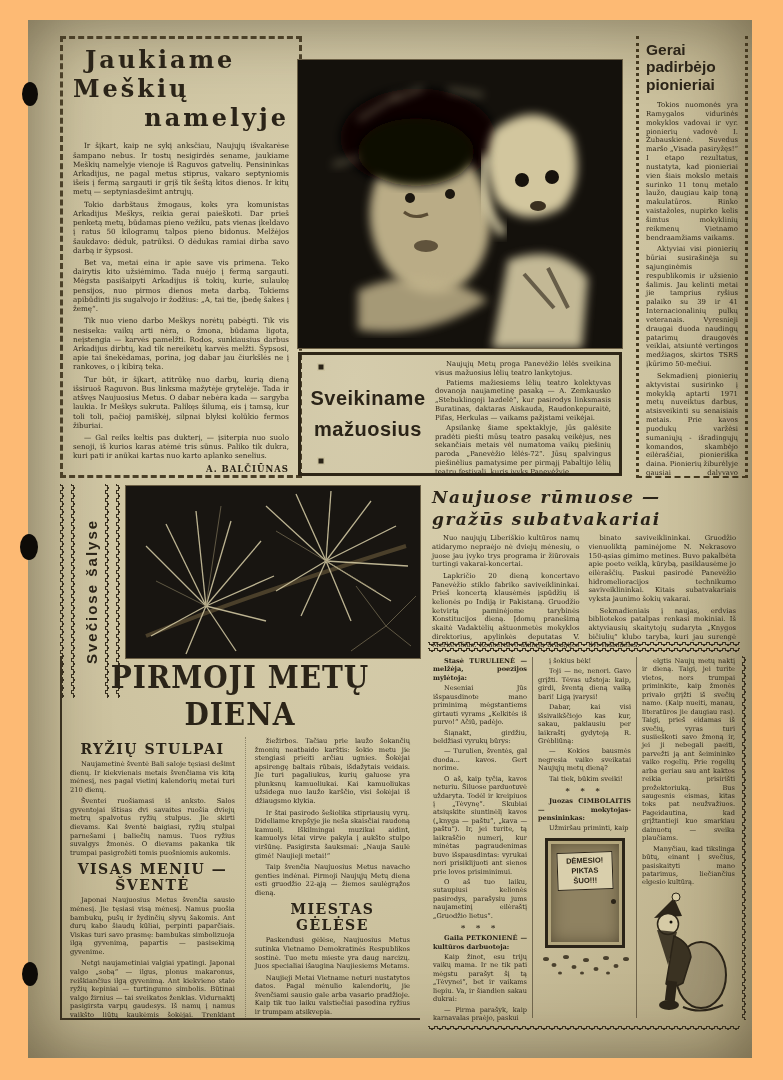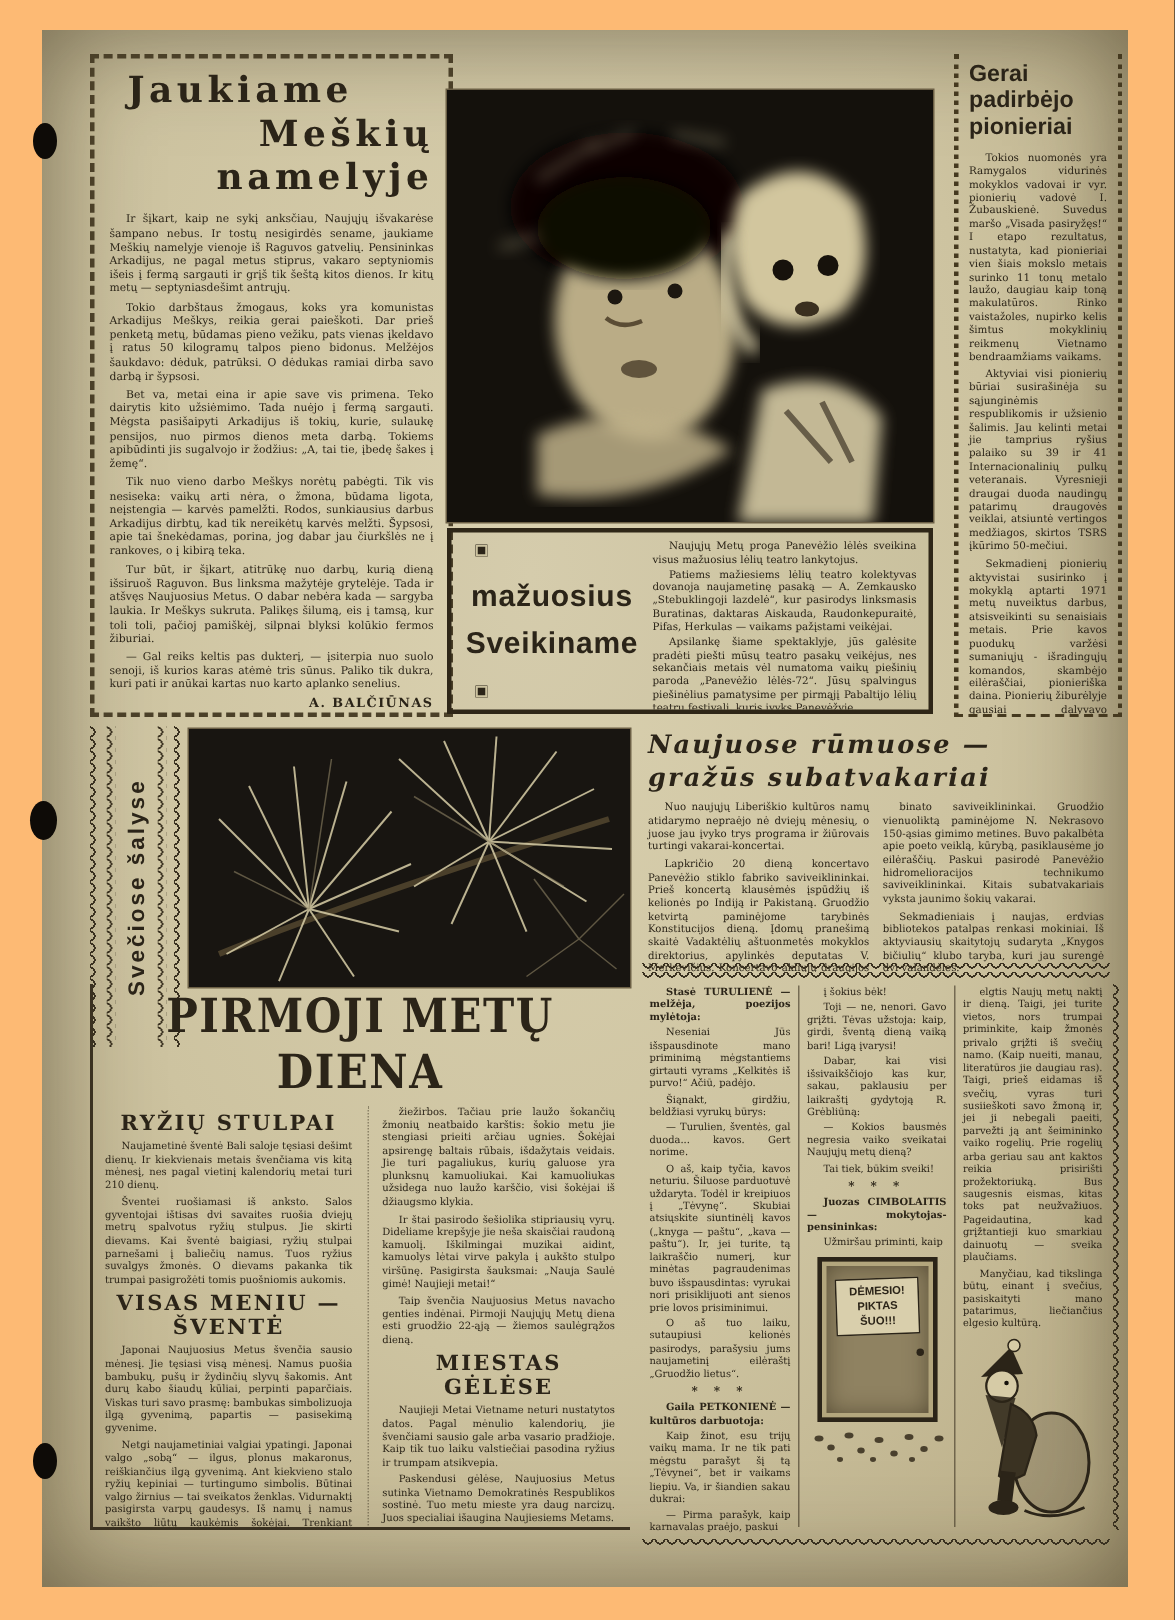--- a/index.html
+++ b/index.html
@@ -16,21 +16,21 @@
   p.b { font-size:7.2px; line-height:1.28; text-align:justify; text-indent:11px; margin-bottom:3px; }
   .sig { font-weight:bold; font-size:8.5px; text-align:right; letter-spacing:1px; margin-top:2px; }
 
   
   .wave-h { height:6px; background-image:radial-gradient(circle at 4px 0px, rgba(0,0,0,0) 2.4px, #3a3120 2.4px, #3a3120 3.8px, rgba(0,0,0,0) 3.8px); background-size:8px 6px; background-repeat:repeat-x; }
   .wave-v { width:6px; background-image:radial-gradient(circle at 0px 4px, rgba(0,0,0,0) 2.4px, #3a3120 2.4px, #3a3120 3.8px, rgba(0,0,0,0) 3.8px); background-size:6px 8px; background-repeat:repeat-y; }
 
   
   .meskiai { left:60px; top:36px; width:242px; height:442px; border:3px dashed #4b4028; padding:7px 10px 4px; }
   .m-title { font-weight:bold; font-size:24px; line-height:1.2; letter-spacing:3px; margin-bottom:9px; }
-  .m-l0 { padding-left:12px; } .m-l1 { text-align:right; } .m-l2 { text-align:right; }
+  .m-l0 { padding-left:12px; } .m-l1 { text-align:left; } .m-l2 { text-align:right; }
   .footnote { font-size:9px; letter-spacing:2px; margin-top:4px; }
 
   
   .photo1 { left:298px; top:60px; width:324px; height:288px; background:#14110c; outline:1px solid #6b5f45; }
   .pine   { left:126px; top:486px; width:294px; height:172px; background:#181511; outline:1px solid #6b5f45; }
 
   
   .sveik { left:298px; top:352px; width:324px; height:124px; border:3px solid #2e2617; display:flex; gap:8px; padding:5px 8px; background:rgba(0,0,0,0.02); }
   .sveik-left { width:118px; position:relative; display:flex; flex-direction:column; justify-content:center; }
   .sveik-left h2 { font-family:"Liberation Sans", sans-serif; font-weight:bold; font-size:20px; line-height:1.55; text-align:center; letter-spacing:.5px; }
@@ -138,22 +138,22 @@
       <path d="M60 230 q70 -30 130 10 q-60 40 -130 30 z" fill="#bfb189" opacity=".85" filter="url(#bl)"></path>
       <path d="M210 200 q50 -18 80 18 l-6 70 l-90 0 z" fill="#d6cba4" opacity=".9" filter="url(#bl)"></path>
       <path d="M226 214 l30 34 M250 208 l20 40" stroke="#2b2216" stroke-width="4" opacity=".6"></path>
     </svg>
   </div>
 
   <div class="blk sveik">
     <div class="sveik-left">
       <span class="orn t"></span>
       <h2>
+        <div>Sveikiname</div>
         <div>mažuosius</div>
-        <div>Sveikiname</div>
       </h2>
       <span class="orn bt"></span>
     </div>
     <div class="sveik-body">
       <p class="b">Naujųjų Metų proga Panevėžio lėlės sveikina visus mažuosius lėlių teatro lankytojus.</p>
       <p class="b">Patiems mažiesiems lėlių teatro kolektyvas dovanoja naujametinę pasaką — A. Zemkausko „Stebuklingoji lazdelė“, kur pasirodys linksmasis Buratinas, daktaras Aiskauda, Raudonkepuraitė, Pifas, Herkulas — vaikams pažįstami veikėjai.</p>
       <p class="b">Apsilankę šiame spektaklyje, jūs galėsite pradėti piešti mūsų teatro pasakų veikėjus, nes sekančiais metais vėl numatoma vaikų piešinių paroda „Panevėžio lėlės-72“. Jūsų spalvingus piešinėlius pamatysime per pirmąjį Pabaltijo lėlių teatrų festivalį, kuris įvyks Panevėžyje.</p>
 
     </div>
   </div>
@@ -243,22 +243,22 @@
         <p class="b">Japonai Naujuosius Metus švenčia sausio mėnesį. Jie tęsiasi visą mėnesį. Namus puošia bambukų, pušų ir žydinčių slyvų šakomis. Ant durų kabo šiaudų kūliai, perpinti paparčiais. Viskas turi savo prasmę: bambukas simbolizuoja ilgą gyvenimą, papartis — pasisekimą gyvenime.</p>
         <p class="b">Netgi naujametiniai valgiai ypatingi. Japonai valgo „sobą“ — ilgus, plonus makaronus, reiškiančius ilgą gyvenimą. Ant kiekvieno stalo ryžių kepiniai — turtingumo simbolis. Būtinai valgo žirnius — tai sveikatos ženklas. Vidurnaktį pasigirsta varpų gaudesys. Iš namų į namus vaikšto liūtų kaukėmis šokėjai. Trenkiant būgnui, šokėjai atlieka komiškus šokius.</p>
         <div class="sh">MIŠKO LAUŽAI</div>
         <p class="b">Miško aikštelėje kyla didžiulė liepsna. Degdamos traška sausos šakos, skraido</p>
       </div>
       <div class="col">
         <p class="b">žiežirbos. Tačiau prie laužo šokančių žmonių neatbaido karštis: šokio metu jie stengiasi prieiti arčiau ugnies. Šokėjai apsirengę baltais rūbais, išdažytais veidais. Jie turi pagaliukus, kurių galuose yra plunksnų kamuoliukai. Kai kamuoliukas užsidega nuo laužo karščio, visi šokėjai iš džiaugsmo klykia.</p>
         <p class="b">Ir štai pasirodo šešiolika stipriausių vyrų. Dideliame krepšyje jie neša skaisčiai raudoną kamuolį. Iškilmingai muzikai aidint, kamuolys lėtai virve pakyla į aukšto stulpo viršūnę. Pasigirsta šauksmai: „Nauja Saulė gimė! Naujieji metai!“</p>
         <p class="b">Taip švenčia Naujuosius Metus navacho genties indėnai. Pirmoji Naujųjų Metų diena esti gruodžio 22-ąją — žiemos saulėgrąžos dieną.</p>
         <div class="sh">MIESTAS GĖLĖSE</div>
+        <p class="b">Paskendusi gėlėse, Naujuosius Metus sutinka Vietnamo Demokratinės Respublikos sostinė. Tuo metu mieste yra daug narcizų. Juos specialiai išaugina Naujiesiems Metams.</p>
         <p class="b">Naujieji Metai Vietname neturi nustatytos datos. Pagal mėnulio kalendorių, jie švenčiami sausio gale arba vasario pradžioje. Kaip tik tuo laiku valstiečiai pasodina ryžius ir trumpam atsikvepia.</p>
-        <p class="b">Paskendusi gėlėse, Naujuosius Metus sutinka Vietnamo Demokratinės Respublikos sostinė. Tuo metu mieste yra daug narcizų. Juos specialiai išaugina Naujiesiems Metams.</p>
         <p class="b">Pirmąją Naujųjų Metų dieną priimta eiti į svečius ir pagal seną papročį dovanoti apelsinus. Iki vėlyvos nakties gatvėse vyksta linksmybės. Ypatingą džiaugsmą žiūrovams sukelia šokis su kaukėmis.</p>
 
       </div>
     </div>
   </div>
   <div class="blk wave-v zig-r"></div>
 
   <div class="blk laiskai">
     <div class="wave-h topwave"></div>
     <div class="cols3">

